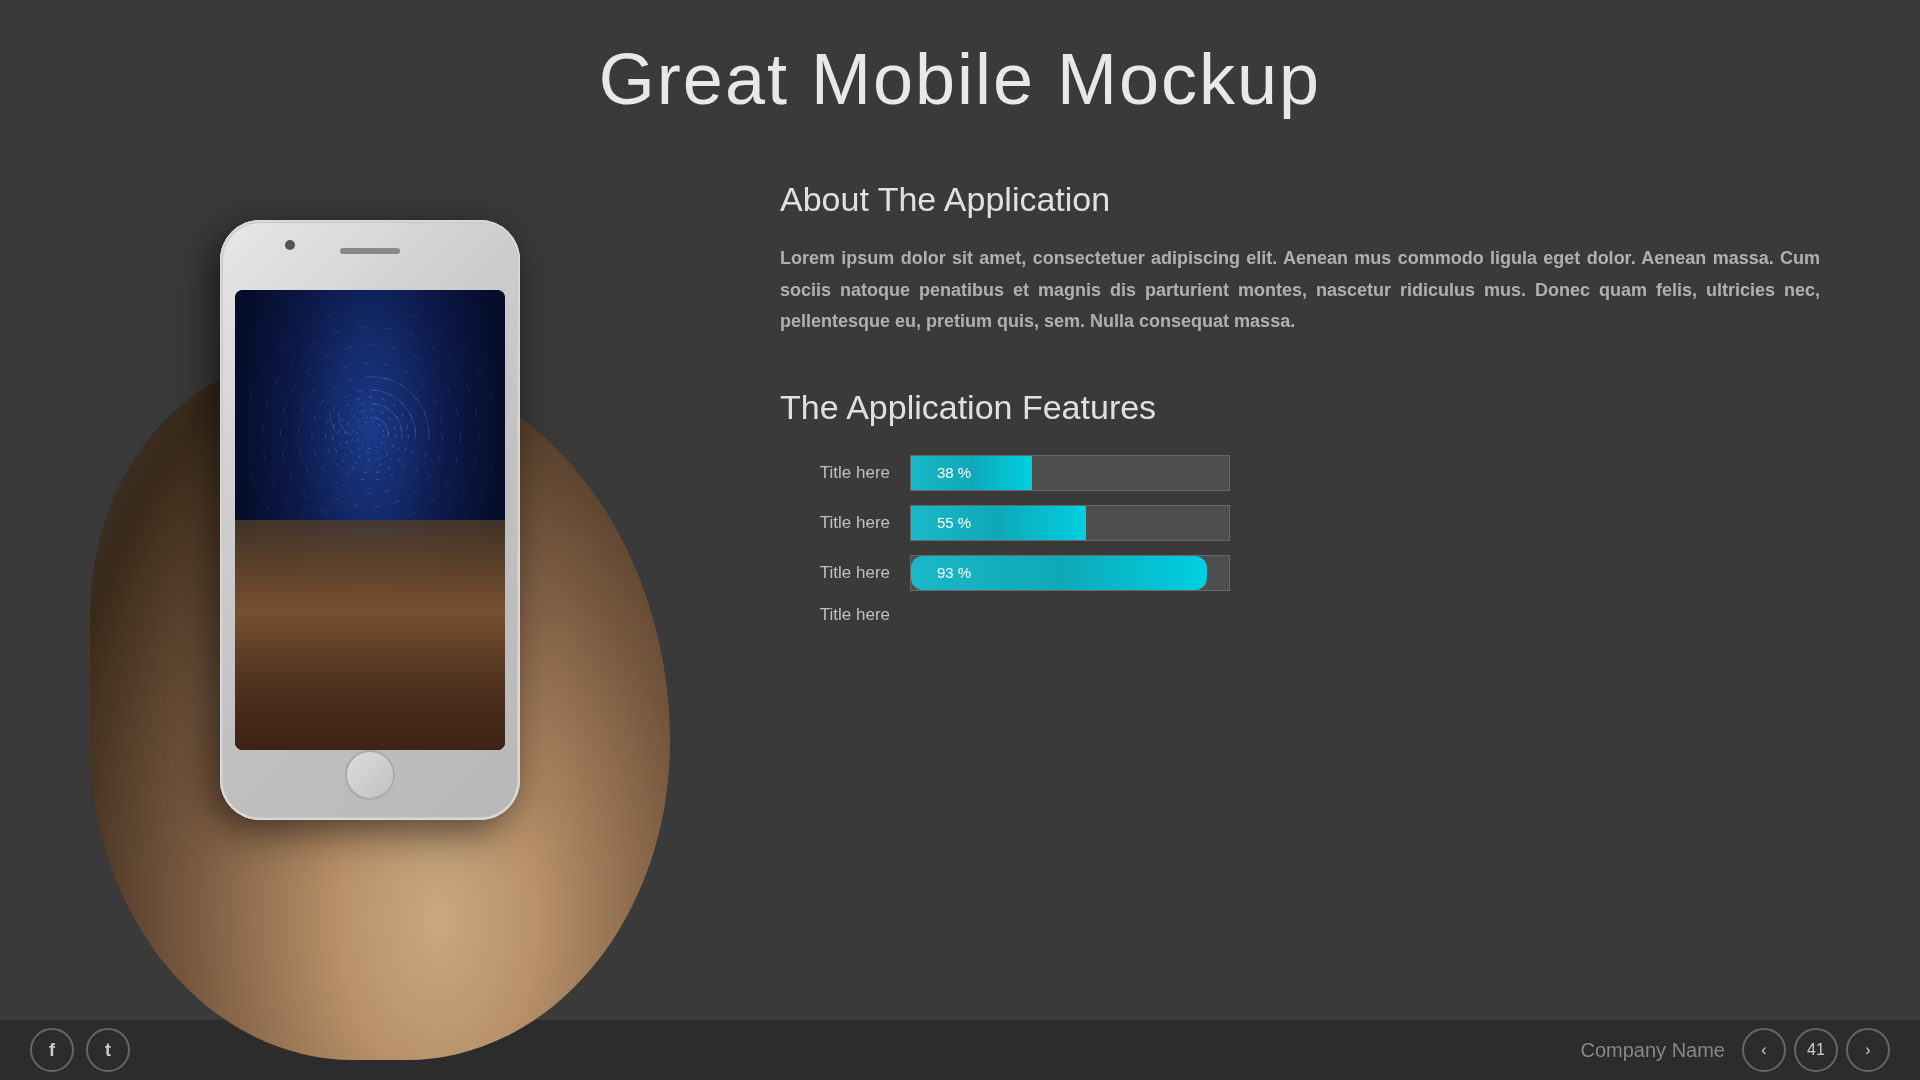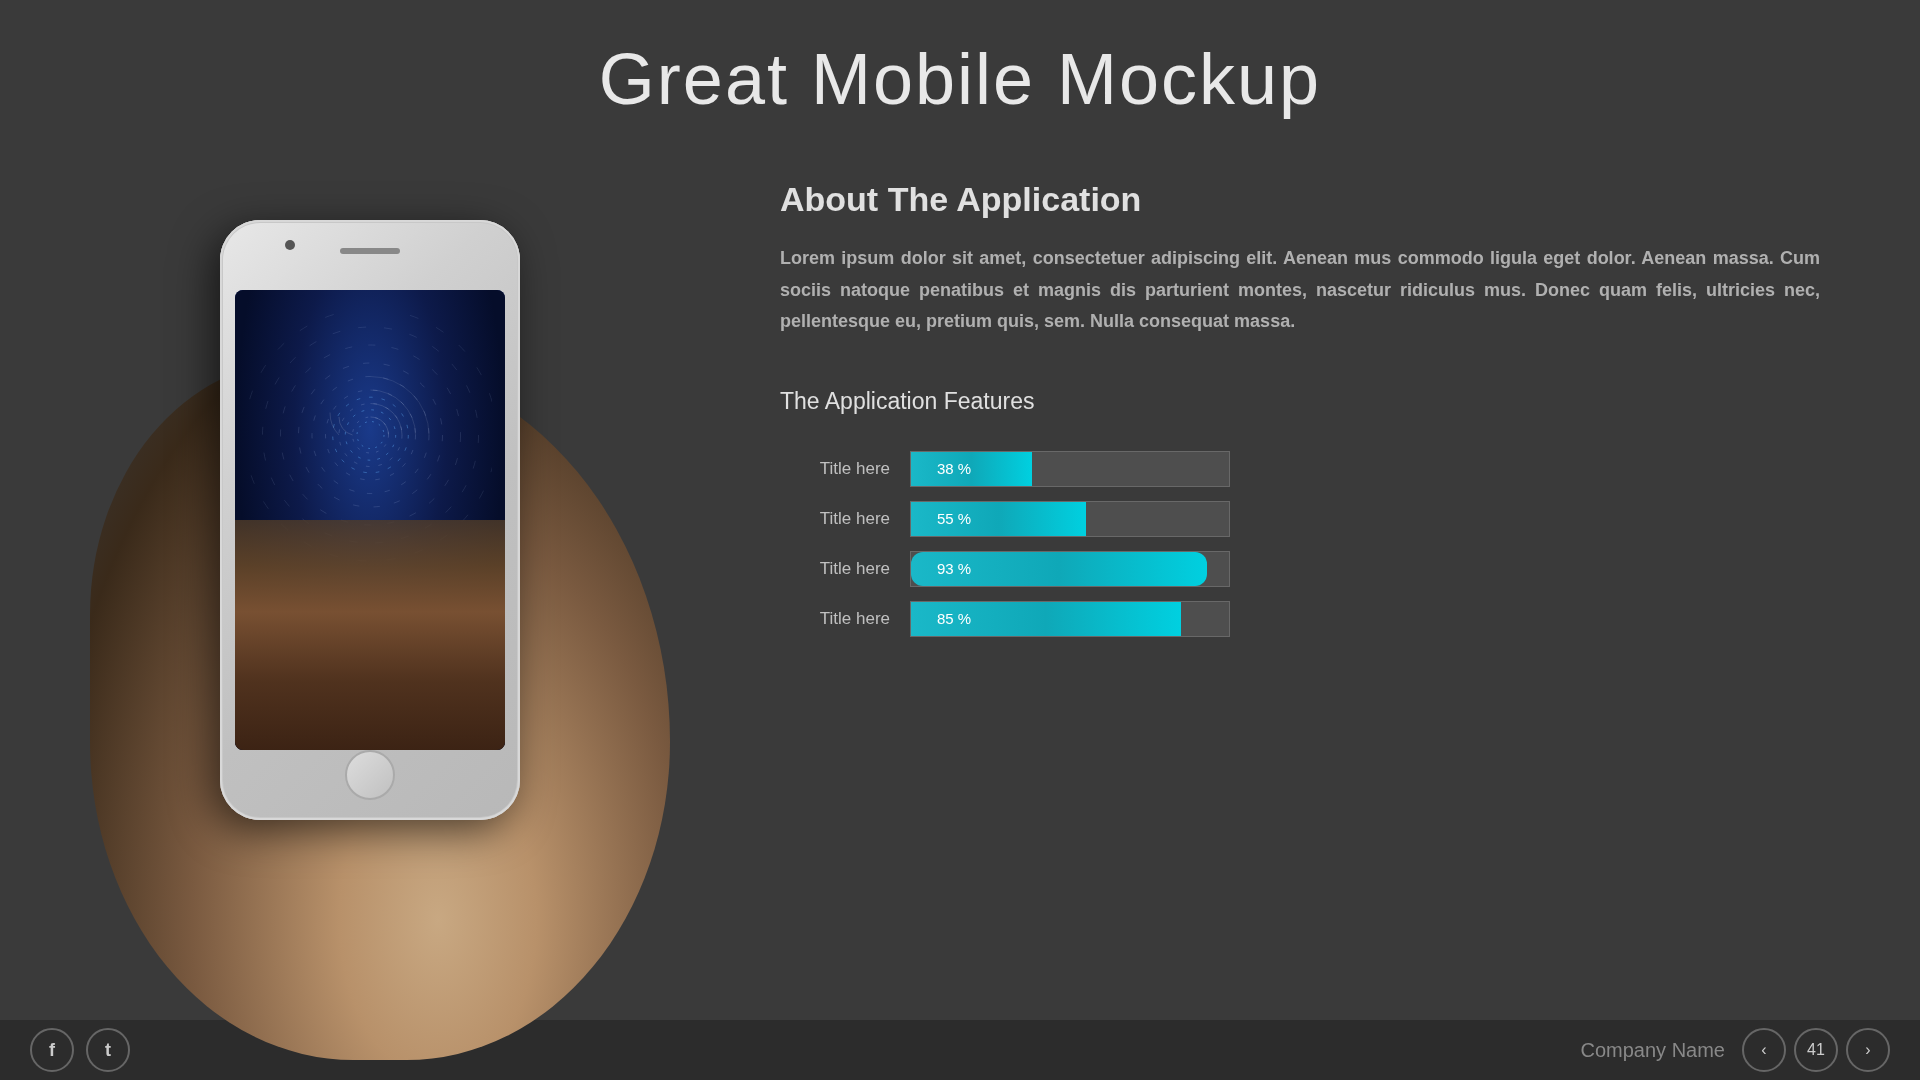--- a/index.html
+++ b/index.html
@@ -166,42 +166,42 @@
       padding: 40px 100px 40px 80px;
       display: flex;
       flex-direction: column;
       gap: 40px;
     }
 
     .about-section {}
 
     .about-title {
       font-size: 34px;
-      font-weight: 700;
+      font-weight: 400;
       color: #e0e0e0;
       margin-bottom: 24px;
     }
 
     .about-text {
       font-size: 18px;
       color: #b0b0b0;
       line-height: 1.75;
       text-align: justify;
       font-weight: bold;
     }
 
     .features-section {
       margin-top: 10px;
     }
 
     .features-title {
-      font-size: 23px;
+      font-size: 34px;
       font-weight: 400;
       color: #e0e0e0;
-      margin-bottom: 36px;
+      margin-bottom: 28px;
     }
 
     .feature-row {
       display: flex;
       align-items: center;
       margin-bottom: 14px;
       gap: 20px;
     }
 
     .feature-label {
@@ -406,25 +406,20 @@
           <div class="feature-row">
             <span class="feature-label">Title here</span>
             <div class="progress-bar-container">
               <div class="progress-bar-fill" style="width: 93%; border-radius: 12px;">
                 <span class="progress-label">93 %</span>
               </div>
             </div>
           </div>
           <div class="feature-row">
             <span class="feature-label">Title here</span>
-            <div class="progress-bar-container">
-              <div class="progress-bar-fill" style="width: 85%;">
-                <span class="progress-label">85 %</span>
-              </div>
-            </div>
           </div>
         </div>
     </div>
 
   </div>
 </div>
 
 <div class="bottom-bar">
 
   <div class="social-icons">

